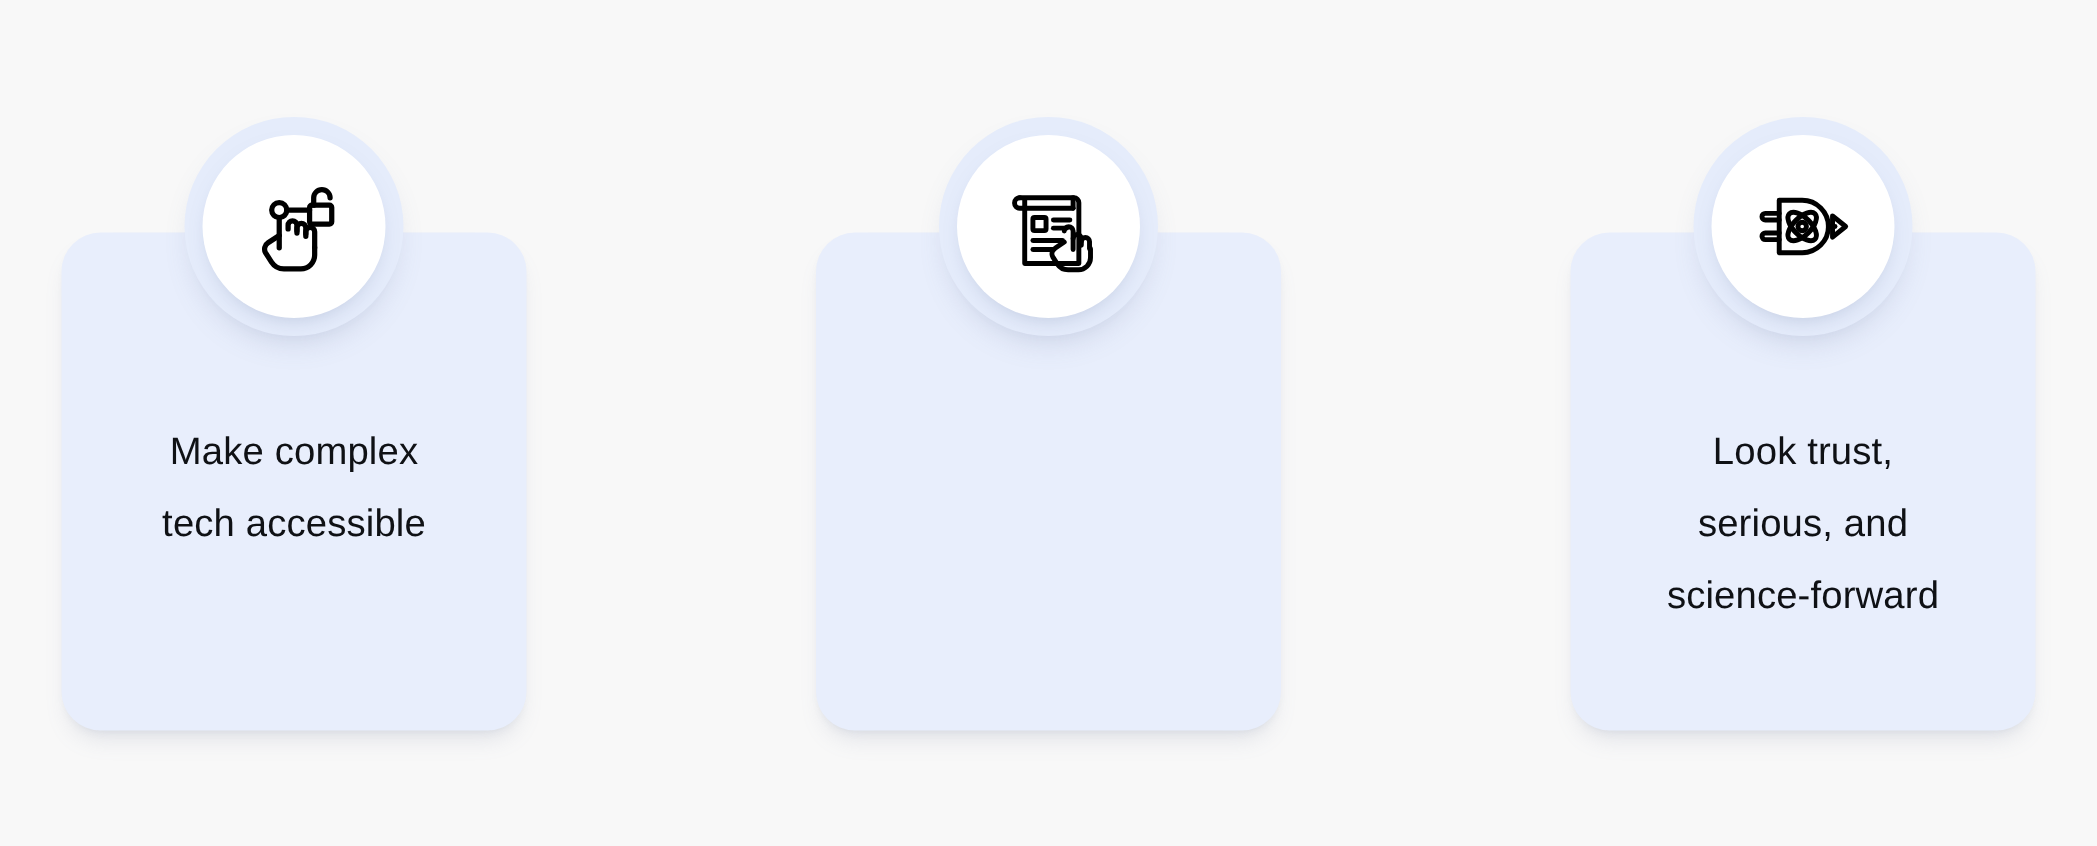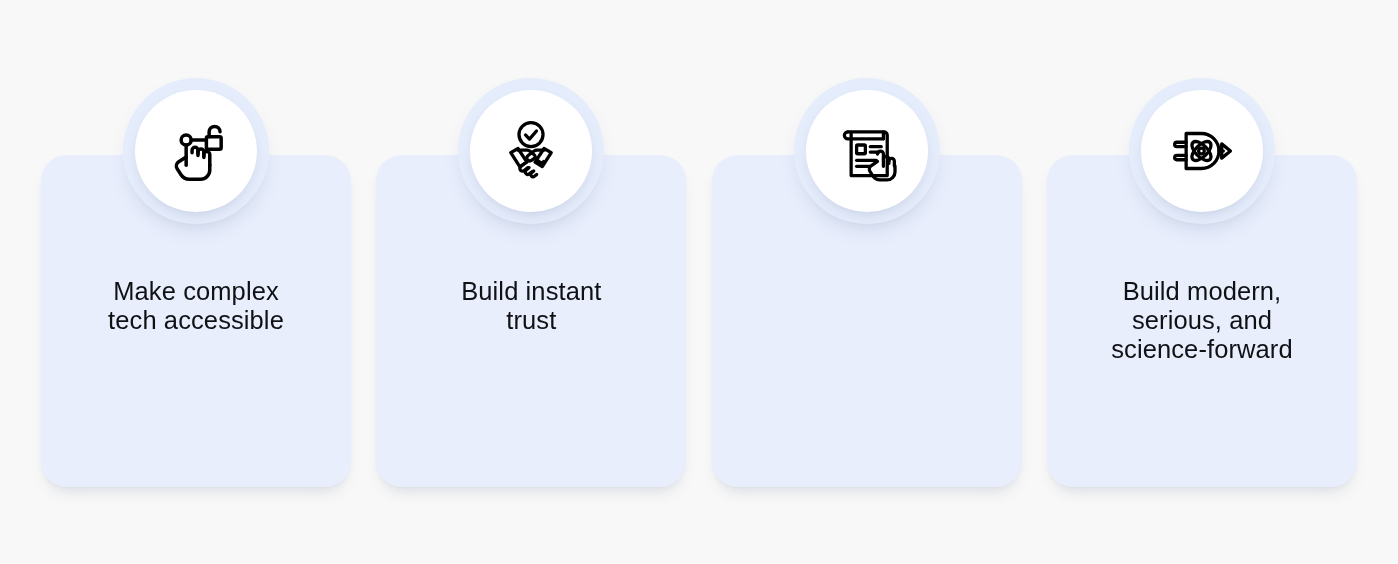--- a/index.html
+++ b/index.html
@@ -79,21 +79,21 @@
     display: block;
     width: 70px;
     height: 70px;
   }
 
   .card-text {
     margin-top: 122px;
     width: 268px;
     text-align: center;
     font-size: 25.5px;
-    line-height: 29px;
+    line-height: 48px;
     color: #0f1115;
     letter-spacing: 0.1px;
     font-weight: 400;
     white-space: pre-line;
   }
 </style>
 </head>
 <body>
 
 <div class="board">
@@ -123,48 +123,20 @@
               <path d="M23 37.5 l-6.8 4.4 a4.6 4.6 0 0 0 -1.5 6.2 l3.6 5.6
                        a9 9 0 0 0 7.6 4.1 h10.3 a8.4 8.4 0 0 0 8.4 -8.4 V44.8"></path>
             </svg>
           </span>
         </div>
       </div>
       <div class="card-text">Make complex
 tech accessible</div>
     </div>
 
-    <div class="card">
-      <div class="icon-badge">
-        <div class="icon-inner">
-          <span>
-            <svg viewBox="0 0 64 64" fill="none" stroke="#000000" stroke-width="3" stroke-linecap="round" stroke-linejoin="round">
-
-              <circle cx="32" cy="17" r="11"></circle>
-              <path d="M27 17.3 l3.6 3.8 l6.4 -7.4"></path>
-
-              <path d="M13.5 33.5 l6.6 -3.8 l8.2 12.4 l-6.6 4.1 z"></path>
-
-              <path d="M50.5 33.5 l-6.6 -3.8 l-8.2 12.4 l6.6 4.1 z"></path>
-
-              <path d="M20.1 31.2 h8.4 a4 4 0 0 1 2.6 1 l4.4 3.8"></path>
-              <path d="M43.9 31.2 h-6.4 a5 5 0 0 0 -3 1 l-5.4 4.2
-                       a2.6 2.6 0 0 0 -0.2 3.8 a2.8 2.8 0 0 0 3.7 0.3 l3.6 -2.6"></path>
-
-              <path d="M26 43.5 l-3.3 2.6 a2.4 2.4 0 0 0 -0.3 3.4 a2.4 2.4 0 0 0 3.4 0.4 l3.4 -2.7"></path>
-              <path d="M30.2 47.2 l-2.6 2.1 a2.3 2.3 0 0 0 -0.3 3.2 a2.3 2.3 0 0 0 3.2 0.4 l2.8 -2.2"></path>
-              <path d="M34.5 50.3 l-1.9 1.5 a2.1 2.1 0 0 0 -0.3 3 a2.1 2.1 0 0 0 2.9 0.3 l2 -1.6"></path>
-              <path d="M35.3 38.4 l4.6 3.6 a2.6 2.6 0 0 0 3.6 -0.4"></path>
-            </svg>
-          </span>
-        </div>
-      </div>
-      <div class="card-text">Build instant
-trust</div>
-    </div>
 
     <div class="card">
       <div class="icon-badge">
         <div class="icon-inner">
           <span>
             <svg viewBox="0 0 64 64" fill="none" stroke="#000000" stroke-width="3" stroke-linecap="round" stroke-linejoin="round">
 
               <path d="M14.5 14.5 h33 a3 3 0 0 1 3 3 V54.5 H17.5 V14.5"></path>
 
               <path d="M14.5 14.5 a3.2 3.2 0 0 0 0 6.4 h3"></path>
@@ -205,19 +177,19 @@
 
               <circle cx="31.5" cy="32" r="2.6"></circle>
 
               <path d="M47.5 32 h4"></path>
 
               <path d="M50 25.5 l8 6.5 l-8 6.5 z"></path>
             </svg>
           </span>
         </div>
       </div>
-      <div class="card-text">Build modern,
+      <div class="card-text">Look trust,
 serious, and
 science-forward</div>
     </div>
 
   </div>
 </div>
 
 </body></html>

